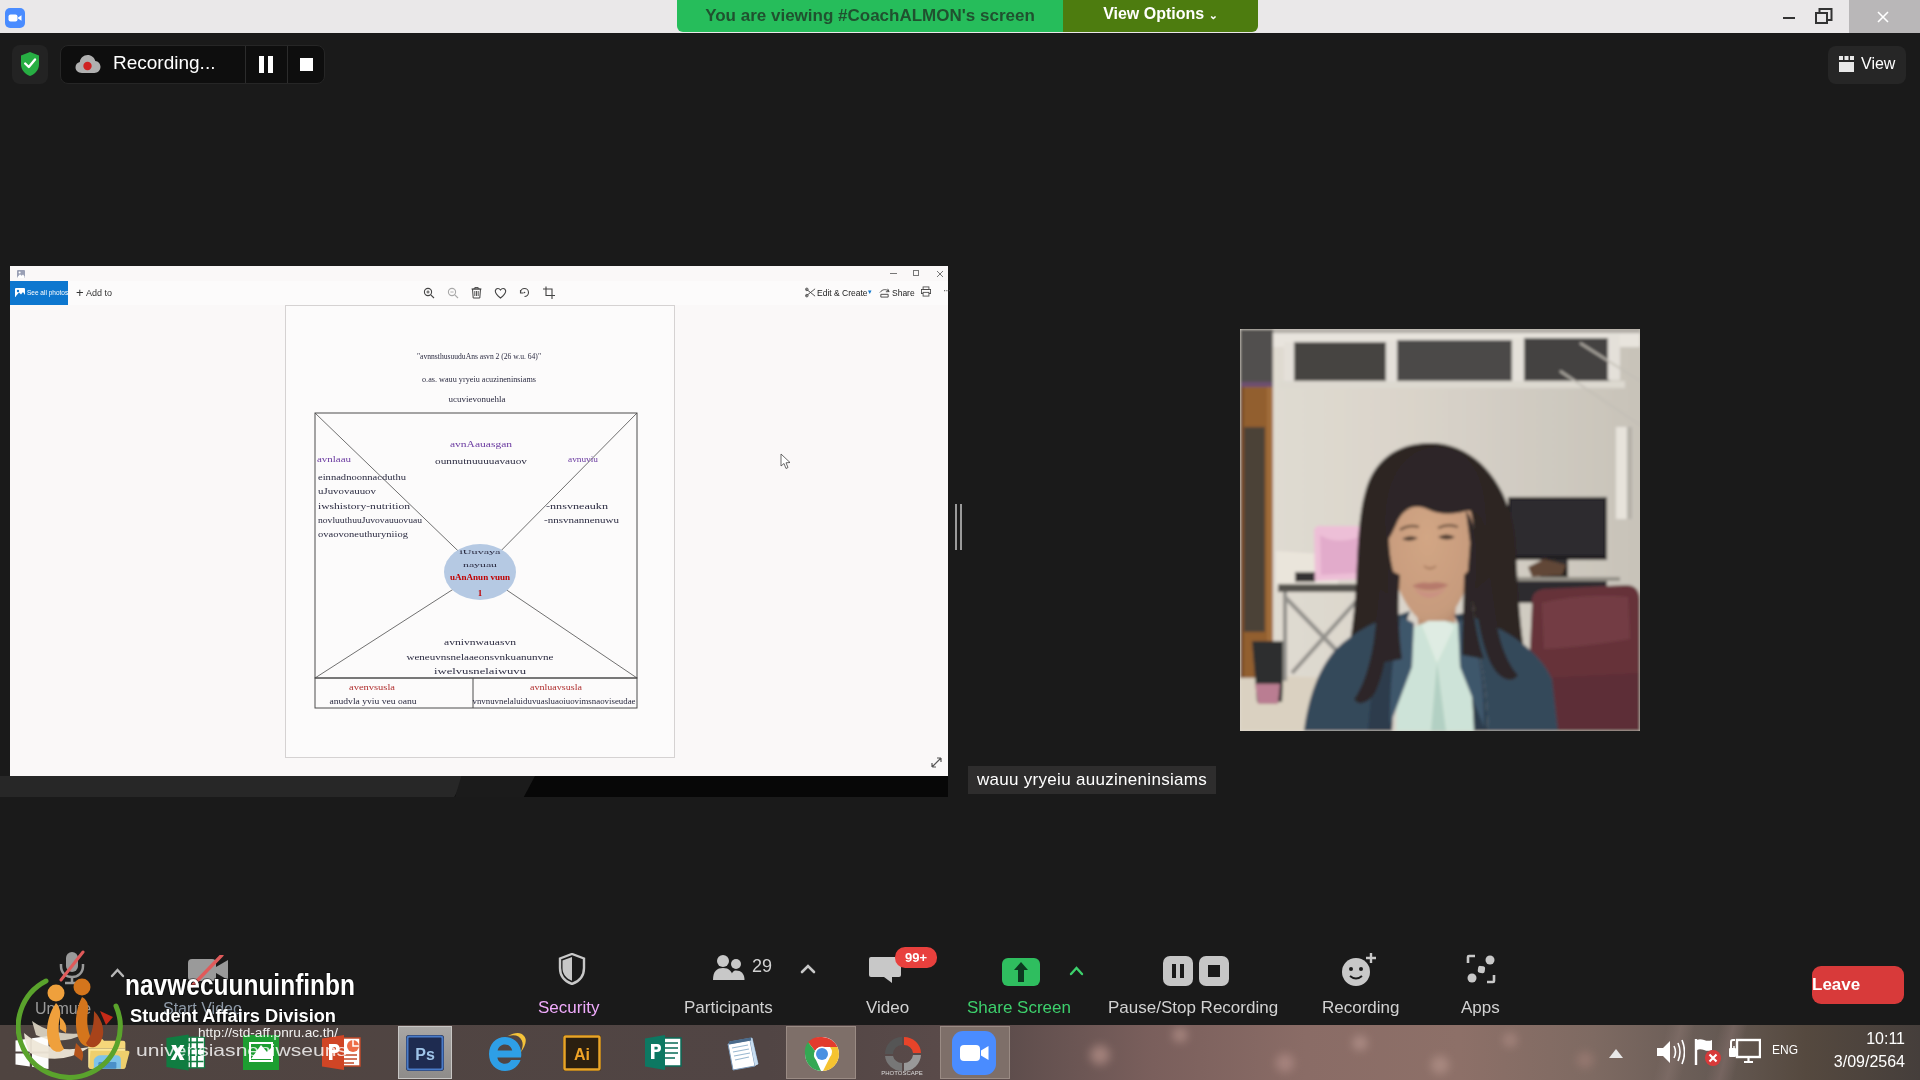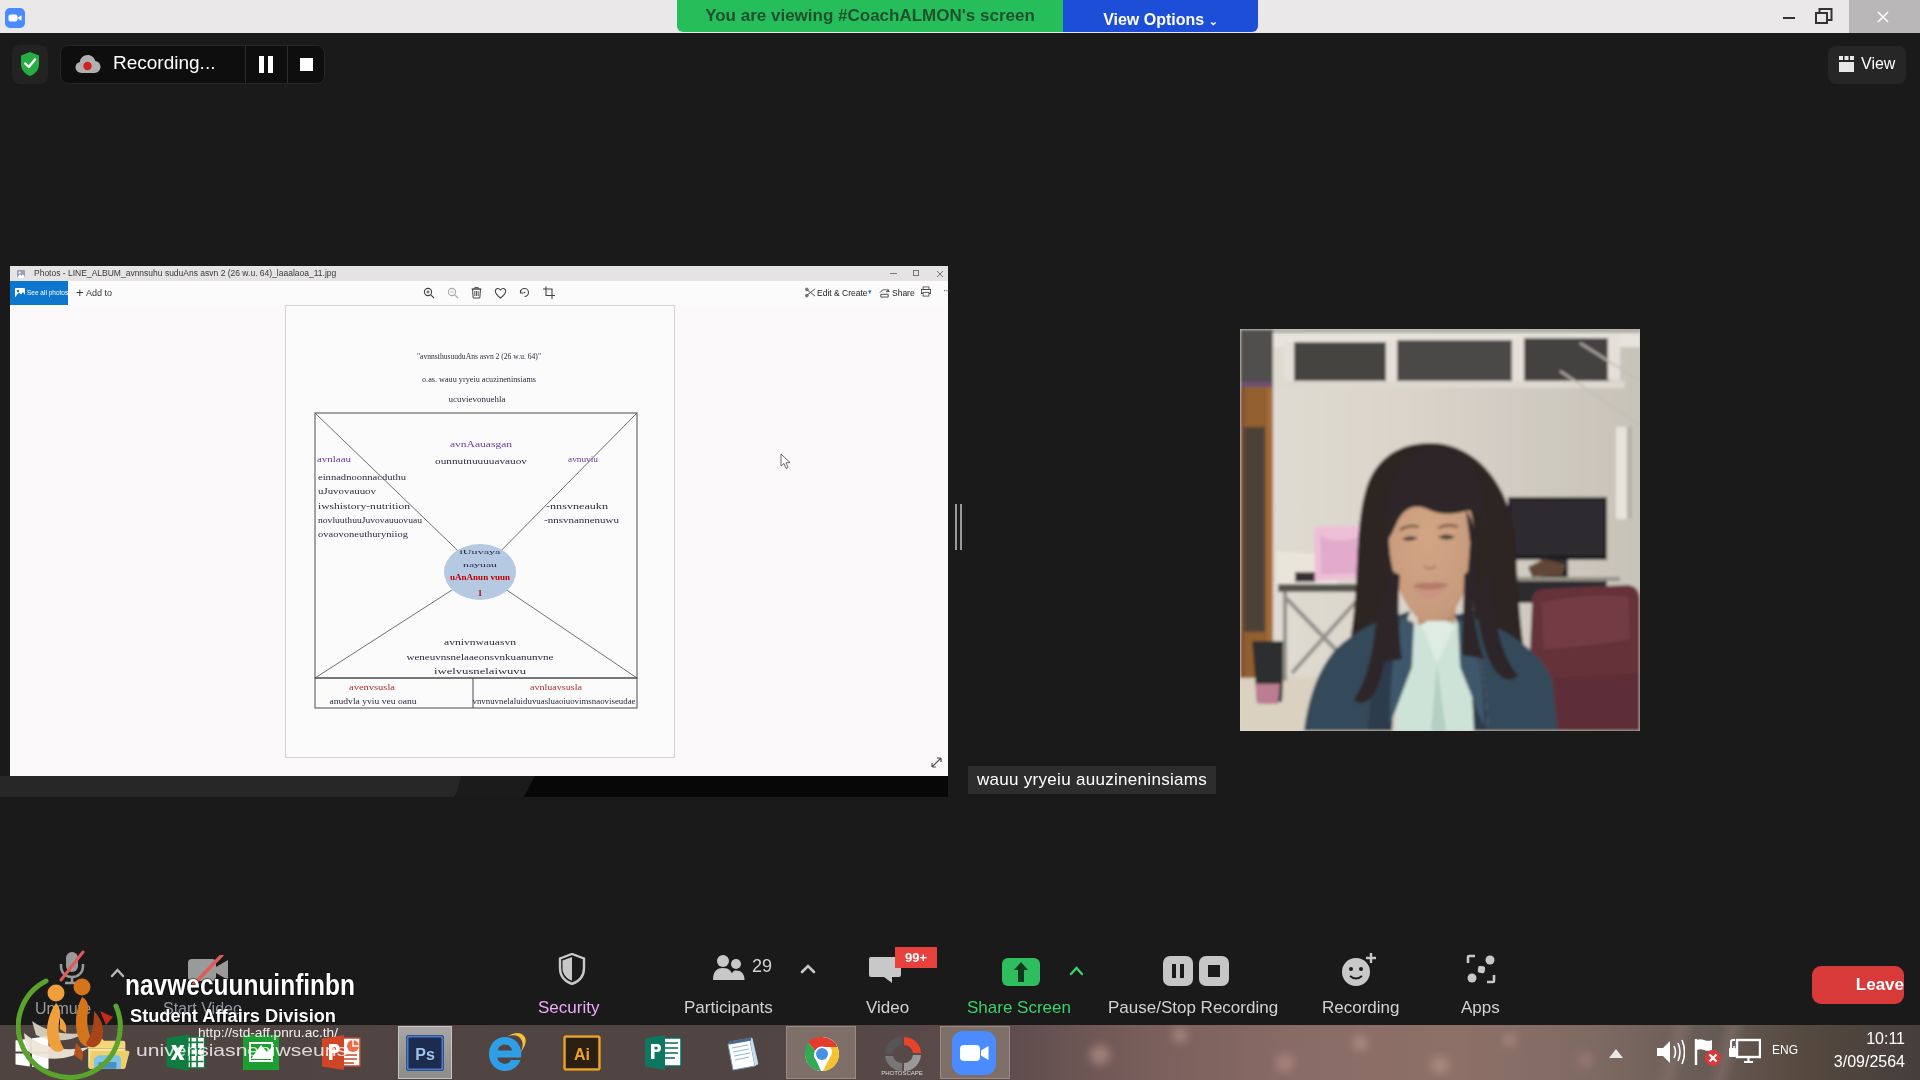--- a/index.html
+++ b/index.html
@@ -15,21 +15,21 @@
   <div class="abs" style="left:0;top:0;width:1920px;height:33px;background:#eae8e9;"></div>
   <div class="abs" style="left:1849px;top:0;width:71px;height:33px;background:#b9b7b8;"></div>
 
   <svg class="abs" style="left:5px;top:8px" width="20" height="20" viewBox="0 0 20 20">
     <rect x="0" y="0" width="20" height="20" rx="5" fill="#4a8cff"></rect>
     <rect x="3.5" y="6.5" width="9" height="7" rx="2" fill="#fff"></rect>
     <path d="M13 9.4 L16.5 7.2 V12.8 L13 10.6 Z" fill="#fff"></path>
   </svg>
 
   <div class="abs" style="left:677px;top:0;width:386px;height:32px;background:#26bd5b;border-radius:0 0 0 6px;color:#20512f;font-weight:bold;font-size:17px;line-height:32px;text-align:center;">You are viewing #CoachALMON's screen</div>
-  <div class="abs" style="left:1063px;top:0;width:195px;height:32px;background:#1d4ed8;border-radius:0 0 6px 0;color:#fff;font-size:16px;font-weight:bold;line-height:40px;text-align:center;">View Options <span style="font-size:11px;">⌄</span></div>
+  <div class="abs" style="left:1063px;top:0;width:195px;height:32px;background:#4d7c0f;border-radius:0 0 6px 0;color:#fff;font-size:16px;font-weight:bold;line-height:27px;text-align:center;">View Options <span style="font-size:11px;">⌄</span></div>
 
   <div class="abs" style="left:1783px;top:17px;width:12px;height:2px;background:#333;"></div>
   <svg class="abs" style="left:1815px;top:8px" width="18" height="17" viewBox="0 0 18 17">
     <rect x="4.5" y="1" width="12" height="11" fill="none" stroke="#333" stroke-width="2"></rect>
     <rect x="1" y="5" width="11" height="10" fill="#eae8e9" stroke="#333" stroke-width="2"></rect>
   </svg>
   <svg class="abs" style="left:1877px;top:11px" width="12" height="12" viewBox="0 0 12 12">
     <path d="M1 1 L11 11 M11 1 L1 11" stroke="#fff" stroke-width="1.6"></path>
   </svg>
 
@@ -54,21 +54,20 @@
   <svg class="abs" style="left:1838px;top:56px" width="17" height="17" viewBox="0 0 17 17">
     <rect x="1" y="0" width="4" height="4" fill="#e8e8e8"></rect>
       <rect x="6.5" y="0" width="4" height="4" fill="#e8e8e8"></rect>
       <rect x="12" y="0" width="4" height="4" fill="#e8e8e8"></rect>
     <rect x="1" y="6" width="15" height="10" fill="#e8e8e8"></rect>
   </svg>
   <div class="abs" style="left:1861px;top:55px;color:#fff;font-size:16px;">View</div>
 
   <div class="abs" id="photowin" style="left:10px;top:266px;width:938px;height:510px;background:#faf8f8;">
     
-    <div class="abs" style="left:0;top:0;width:938px;height:15px;background:#e5e3e4;color:#3a3a3a;font-size:8.5px;line-height:15px;padding-left:24px;">Photos - LINE_ALBUM_avnnsuhu suduAns asvn 2 (26 w.u. 64)_laaalaoa_11.jpg</div>
     <svg class="abs" style="left:7px;top:4px" width="8" height="8" viewBox="0 0 8 8">
         <rect width="8" height="8" rx="1" fill="#9aa0b5"></rect>
         <circle cx="2.6" cy="2.6" r="1" fill="#fff"></circle>
         <path d="M0.5 7 L3 4.2 L4.6 5.8 L6 4.4 L7.5 6.2 V8 H0.5 Z" fill="#fff"></path>
       </svg>
     <div class="abs" style="left:880px;top:7px;width:7px;height:1px;background:#777;"></div>
     <div class="abs" style="left:903px;top:4px;width:6px;height:6px;border:1px solid #777;"></div>
     <svg class="abs" style="left:926px;top:4px" width="8" height="8" viewBox="0 0 8 8">
         <path d="M1 1 L7 7 M7 1 L1 7" stroke="#777" stroke-width="1"></path>
       </svg>
@@ -354,21 +353,21 @@
     </svg>
     <div class="abs" style="left:752px;top:956px;color:#d2d2d2;font-size:18px;">29</div>
     <svg class="abs" style="left:800px;top:964px" width="16" height="10" viewBox="0 0 16 10">
         <path d="M2 8 L8 2 L14 8" stroke="#c8c8c8" stroke-width="2.6" fill="none" stroke-linecap="round"></path>
       </svg>
     <div class="abs" style="left:684px;top:998px;color:#d2d2d2;font-size:17px;">Participants</div>
 
     <svg class="abs" style="left:868px;top:955px" width="34" height="30" viewBox="0 0 34 30">
       <path d="M3 2 H31 Q33 2 33 4 V20 Q33 22 31 22 H24 V28 L16 22 H3 Q1 22 1 20 V4 Q1 2 3 2 Z" fill="#c8c8c8"></path>
     </svg>
-    <div class="abs" style="left:895px;top:947px;width:42px;height:21px;background:#e8403d;border-radius:0;color:#fff;font-size:13px;font-weight:bold;text-align:center;line-height:21px;">99+</div>
+    <div class="abs" style="left:895px;top:947px;width:42px;height:21px;background:#e8403d;border-radius:10px;color:#fff;font-size:13px;font-weight:bold;text-align:center;line-height:21px;">99+</div>
     <div class="abs" style="left:866px;top:998px;color:#d2d2d2;font-size:17px;">Video</div>
 
     <div class="abs" style="left:1002px;top:958px;width:38px;height:28px;background:#2fbe5f;border-radius:6px;"></div>
     <svg class="abs" style="left:1014px;top:962px" width="14" height="20" viewBox="0 0 14 20">
       <path d="M7 0 L14 8 H10 V20 H4 V8 H0 Z" fill="#0d3820"></path>
     </svg>
     <svg class="abs" style="left:1069px;top:966px" width="15" height="10" viewBox="0 0 15 10">
         <path d="M2 8 L7.5 2 L13 8" stroke="#3dd06c" stroke-width="2.4" fill="none" stroke-linecap="round"></path>
       </svg>
     <div class="abs" style="left:967px;top:998px;color:#3dd06c;font-size:17px;">Share Screen</div>
@@ -390,21 +389,21 @@
     <div class="abs" style="left:1322px;top:998px;color:#d2d2d2;font-size:17px;">Recording</div>
 
     <svg class="abs" style="left:1465px;top:953px" width="32" height="32" viewBox="0 0 32 32">
       <path d="M10 3 H4 Q3 3 3 4 V10 M22 29 H28 Q29 29 29 28 V22" stroke="#c8c8c8" stroke-width="2.6" fill="none"></path>
       <circle cx="25" cy="7" r="4.5" fill="#c8c8c8"></circle>
       <circle cx="7" cy="25" r="4.5" fill="#c8c8c8"></circle>
       <rect x="13" y="13" width="7" height="7" rx="2" fill="#c8c8c8" transform="rotate(8 16 16)"></rect>
     </svg>
     <div class="abs" style="left:1461px;top:998px;color:#d2d2d2;font-size:17px;">Apps</div>
 
-    <div class="abs" style="left:1812px;top:966px;width:92px;height:38px;background:#d83a3a;border-radius:9px;color:#fff;font-weight:bold;font-size:17px;text-align:right;line-height:38px;">Leave</div>
+    <div class="abs" style="left:1812px;top:966px;width:92px;height:38px;background:#d83a3a;border-radius:9px;color:#fff;font-weight:bold;font-size:17px;text-align:left;line-height:38px;">Leave</div>
   </div>
 
   <div class="abs" id="taskbar" style="left:0;top:1025px;width:1920px;height:55px;background:#584a46;overflow:hidden;">
 
     <div class="abs" style="left:0;top:0;width:1920px;height:55px;background:linear-gradient(90deg,#4f4440 0%,#514544 40%,#5c4c4b 52%,#7a5f5c 60%,#8a6c66 68%,#8d7068 76%,#7e6a62 83%,#675b55 89%,#55493f 94%,#453e3b 100%);"></div>
 
     <div class="abs" style="left:1030px;top:-12px;width:640px;height:80px;filter:blur(5px);background:
       radial-gradient(circle 16px at 70px 42px, #a8867f 60%, transparent 62%),
       radial-gradient(circle 12px at 150px 22px, #ad8b84 60%, transparent 62%),
       radial-gradient(circle 15px at 255px 50px, #aa8781 60%, transparent 62%),

